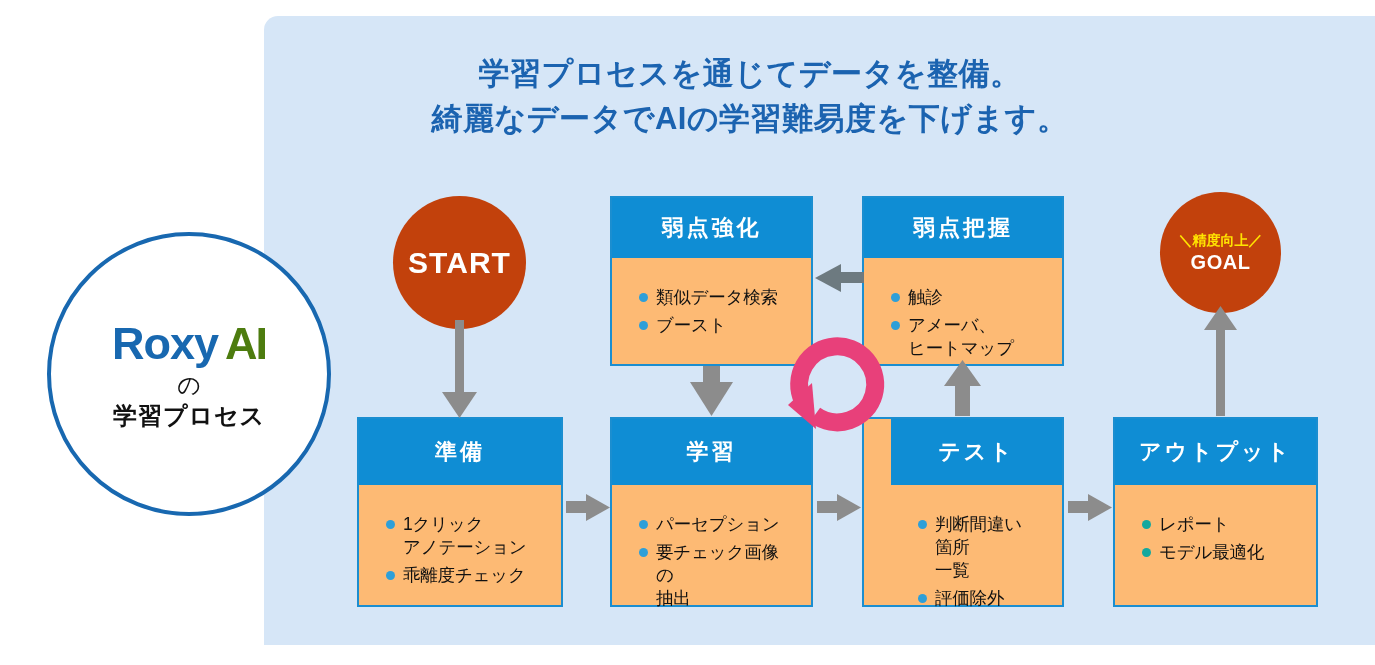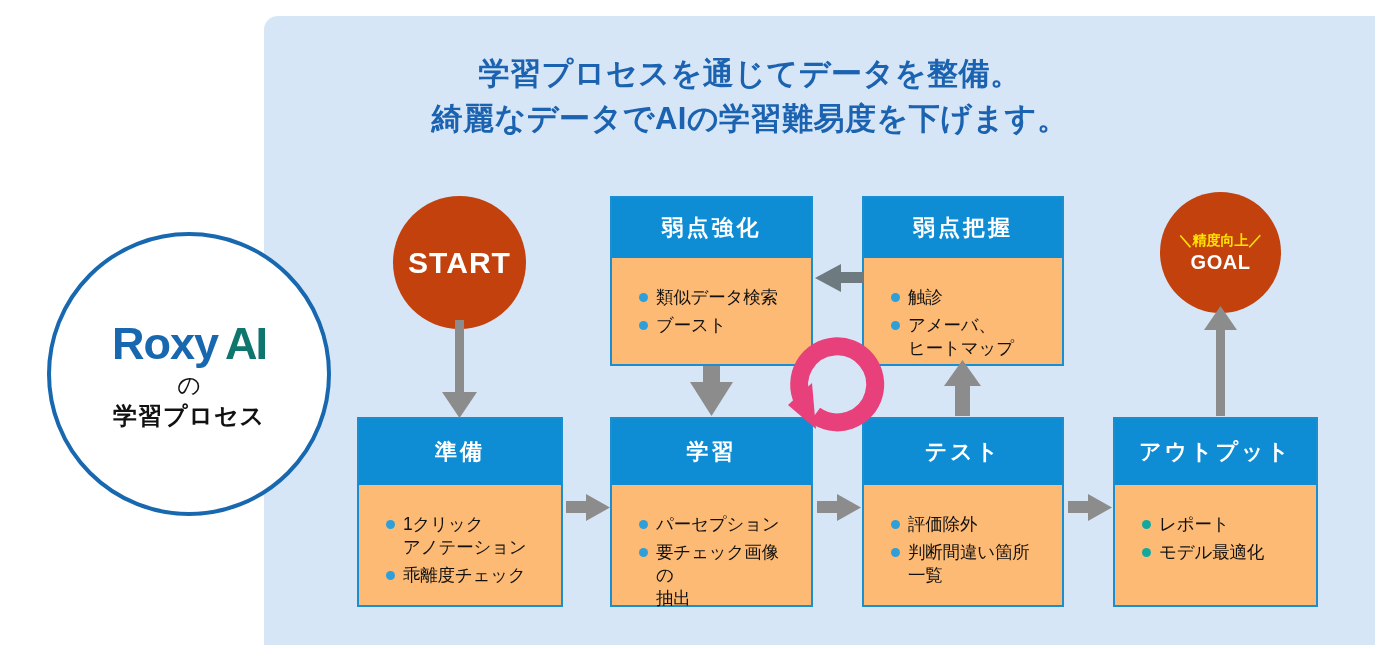--- a/index.html
+++ b/index.html
@@ -16,21 +16,21 @@
            letter-spacing:0.5px;}
   #heading div{white-space:nowrap;}
 
   
   #logo{position:absolute;left:47px;top:232px;width:284px;height:284px;
         border-radius:50%;background:#ffffff;border:4px solid #1868b0;
         box-sizing:border-box;display:flex;flex-direction:column;
         align-items:center;justify-content:center;}
   #logo-word{font-size:45px;font-weight:bold;letter-spacing:-1px;line-height:1;}
   #logo-word .roxy{color:#1868b0;}
-  #logo-word .ai{color:#0f766e;margin-left:7px;letter-spacing:-2px;margin-top:44px;}
+  #logo-word .ai{color:#4d7c0f;margin-left:7px;letter-spacing:-2px;margin-top:44px;}
   #logo-no{font-size:23px;color:#111;margin-top:8px;line-height:1;font-weight:500;}
   #logo-sub{font-size:24px;color:#111;margin-top:7px;font-weight:bold;
             letter-spacing:1px;line-height:1;}
 
   
   .dark-circle{position:absolute;border-radius:50%;background:#c2410c;
                display:flex;flex-direction:column;align-items:center;
                justify-content:center;color:#ffffff;}
   #start-circle{left:393px;top:196px;width:133px;height:133px;}
   #start-circle .lbl{font-size:30px;font-weight:bold;letter-spacing:1px;}
@@ -49,21 +49,21 @@
   .box ul{margin:16px;padding:0;list-style:none;}
   .box li{position:relative;padding-left:17px;font-size:17.5px;color:#111;
           line-height:1.32;margin-bottom:5px;letter-spacing:-0.2px;}
   .box li:before{content:"";position:absolute;left:0;top:7px;width:9px;height:9px;
                  border-radius:50%;background:#2e9fd8;}
   .box.teal li:before{background:#13a89e;}
 
   
   #box-prep{left:357px;top:417px;width:206px;height:190px;}
   #box-learn{left:610px;top:417px;width:203px;height:190px;}
-  #box-test{left:862px;top:417px;width:202px;height:190px;}
+  #box-test{left:862px;top:417px;width:202px;height:190px;padding-left:27px;}
   #box-out{left:1113px;top:417px;width:205px;height:190px;}
   #box-prep .head,#box-learn .head,#box-test .head,#box-out .head{height:66px;}
 
   
   #box-weak-train{left:610px;top:196px;width:203px;height:170px;}
   #box-weak-find{left:862px;top:196px;width:202px;height:170px;}
   #box-weak-train .head,#box-weak-find .head{height:60px;}
 
   
   .arrow{position:absolute;}
@@ -134,22 +134,22 @@
       <li>パーセプション</li>
       <li>要チェック画像の<br>抽出</li>
     </ul>
   </div>
 </div>
 
 <div class="box" id="box-test">
   <div class="head">テスト</div>
   <div class="body">
     <ul>
+      <li>判断間違い箇所<br>一覧</li>
       <li>評価除外</li>
-      <li>判断間違い箇所<br>一覧</li>
     </ul>
   </div>
 </div>
 
 <div class="box teal" id="box-out">
   <div class="head">アウトプット</div>
   <div class="body">
     <ul>
       <li>レポート</li>
       <li>モデル最適化</li>

